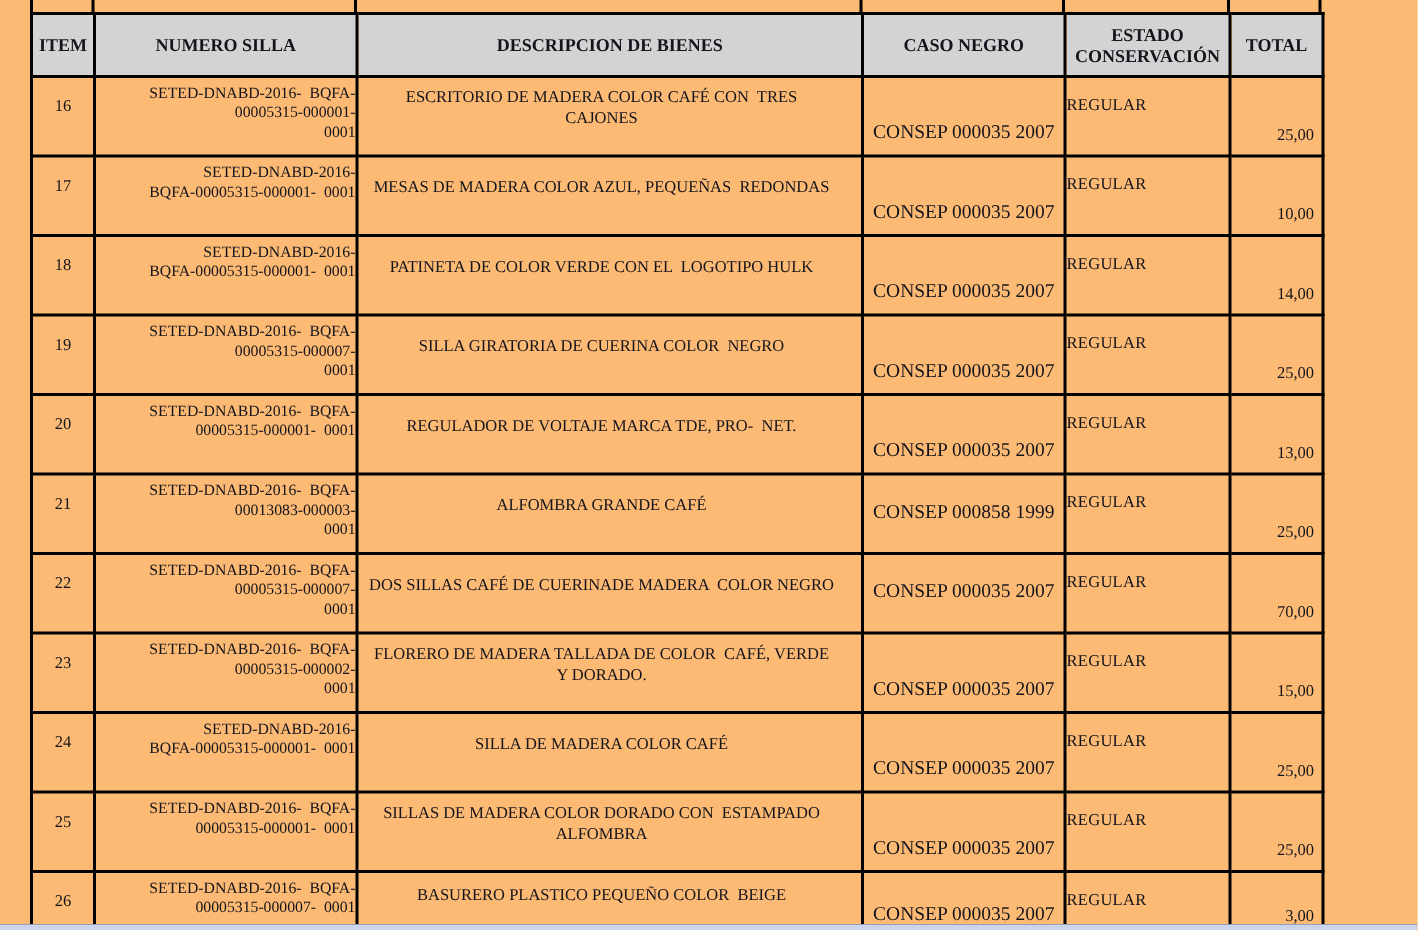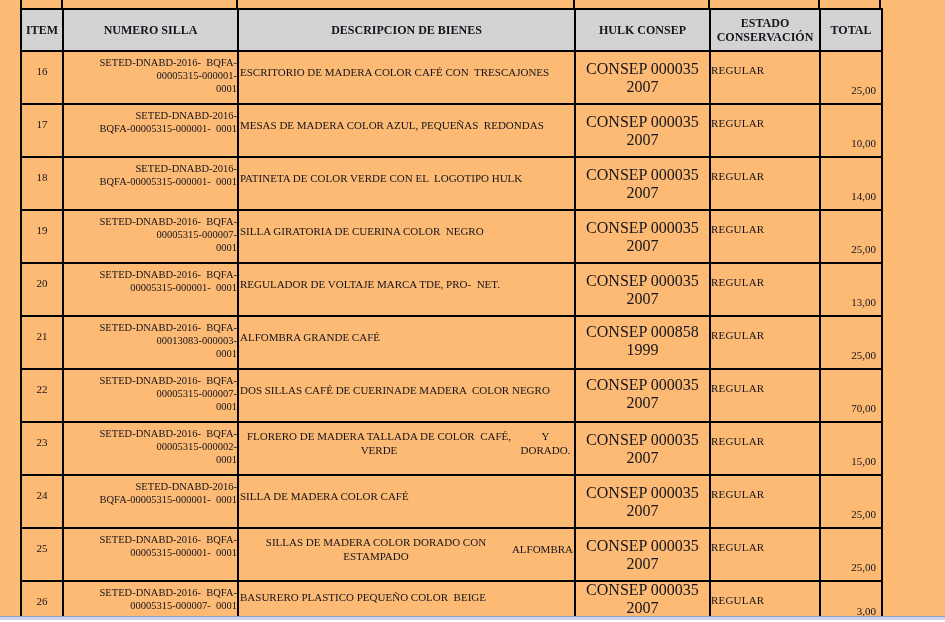--- a/index.html
+++ b/index.html
@@ -32,24 +32,24 @@
   tbody tr:last-child{height:46px;}
 
   .cw{height:49px;box-sizing:border-box;}
   tbody tr:last-child .cw{height:40px;}
 
   .line{white-space:pre-wrap;}
 
   .cell-item{text-align:center;padding-top:13px;font-size:11px;}
   .cell-acta{text-align:right;padding-top:4px;font-size:10.5px;line-height:13px;}
   .cell-desc{
-    display:flex;flex-direction:row;justify-content:flex-start;align-items:center;
-    text-align:center;font-size:11px;line-height:14px;padding:0 1px 10px 1px;
+    display:flex;flex-direction:column;justify-content:center;align-items:center;
+    text-align:center;font-size:11px;line-height:14px;padding:0 12px 10px 1px;
   }
-  .cell-caso{display:flex;flex-direction:column;align-items:center;text-align:center;font-size:16px;}
+  .cell-caso{display:flex;flex-direction:column;align-items:center;text-align:center;font-size:13px;}
   .caso-bottom{justify-content:flex-end;padding-bottom:5px;}
   .caso-middle{justify-content:center;padding-bottom:2px;}
   .cell-estado{padding-top:12px;font-size:11px;letter-spacing:.2px;}
   .cell-total{display:flex;justify-content:flex-end;align-items:flex-end;padding:0 5px 5px 0;font-size:11px;}
 
   
   .window-band{
     position:absolute;left:0;top:616px;width:945px;height:6px;
     background:linear-gradient(to bottom,var(--band-edge) 0 1px,var(--band) 1px 4px,#ffffff 4px 100%);
   }
@@ -76,21 +76,21 @@
       <col style="width:337px">
       <col style="width:135px">
       <col style="width:110px">
       <col style="width:62px">
     </colgroup>
     <thead>
       <tr>
         <th>ITEM</th>
         <th>NUMERO SILLA</th>
         <th>DESCRIPCION DE BIENES</th>
-        <th>HULK CONSEP</th>
+        <th>CASO NEGRO</th>
         <th>ESTADO CONSERVACIÓN</th>
         <th>TOTAL</th>
       </tr>
     </thead>
     <tbody>
         <tr>
       <td>
             <div class="cw cell-item">16</div>
           </td>
       <td>

